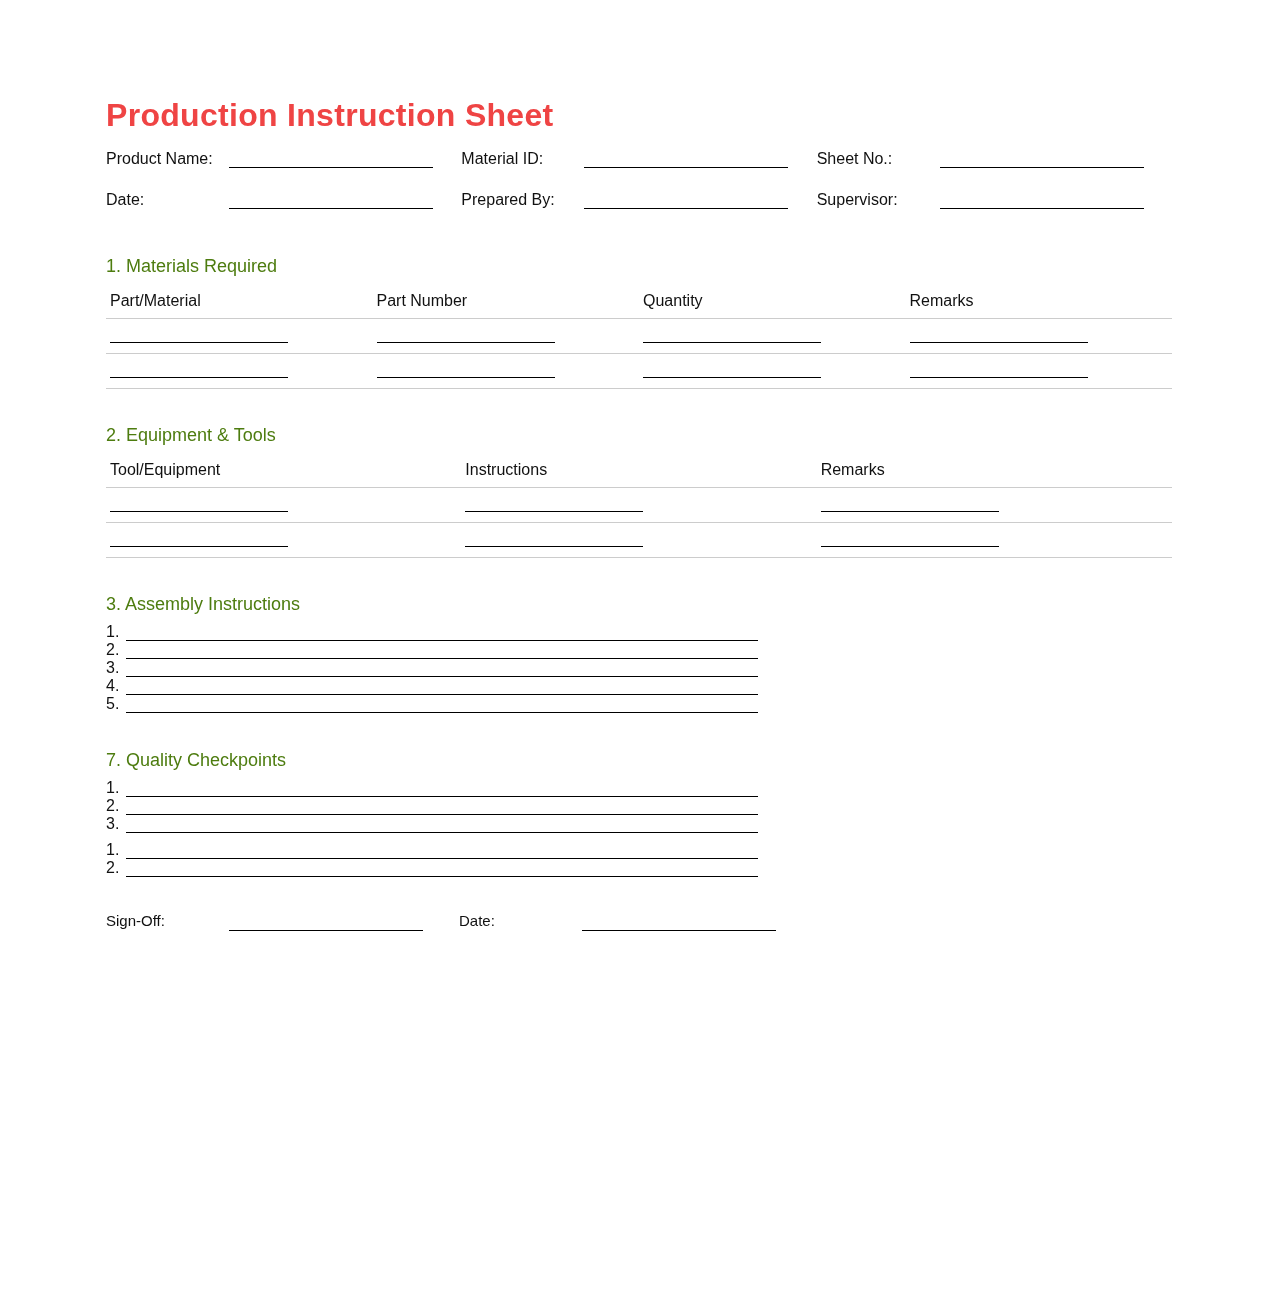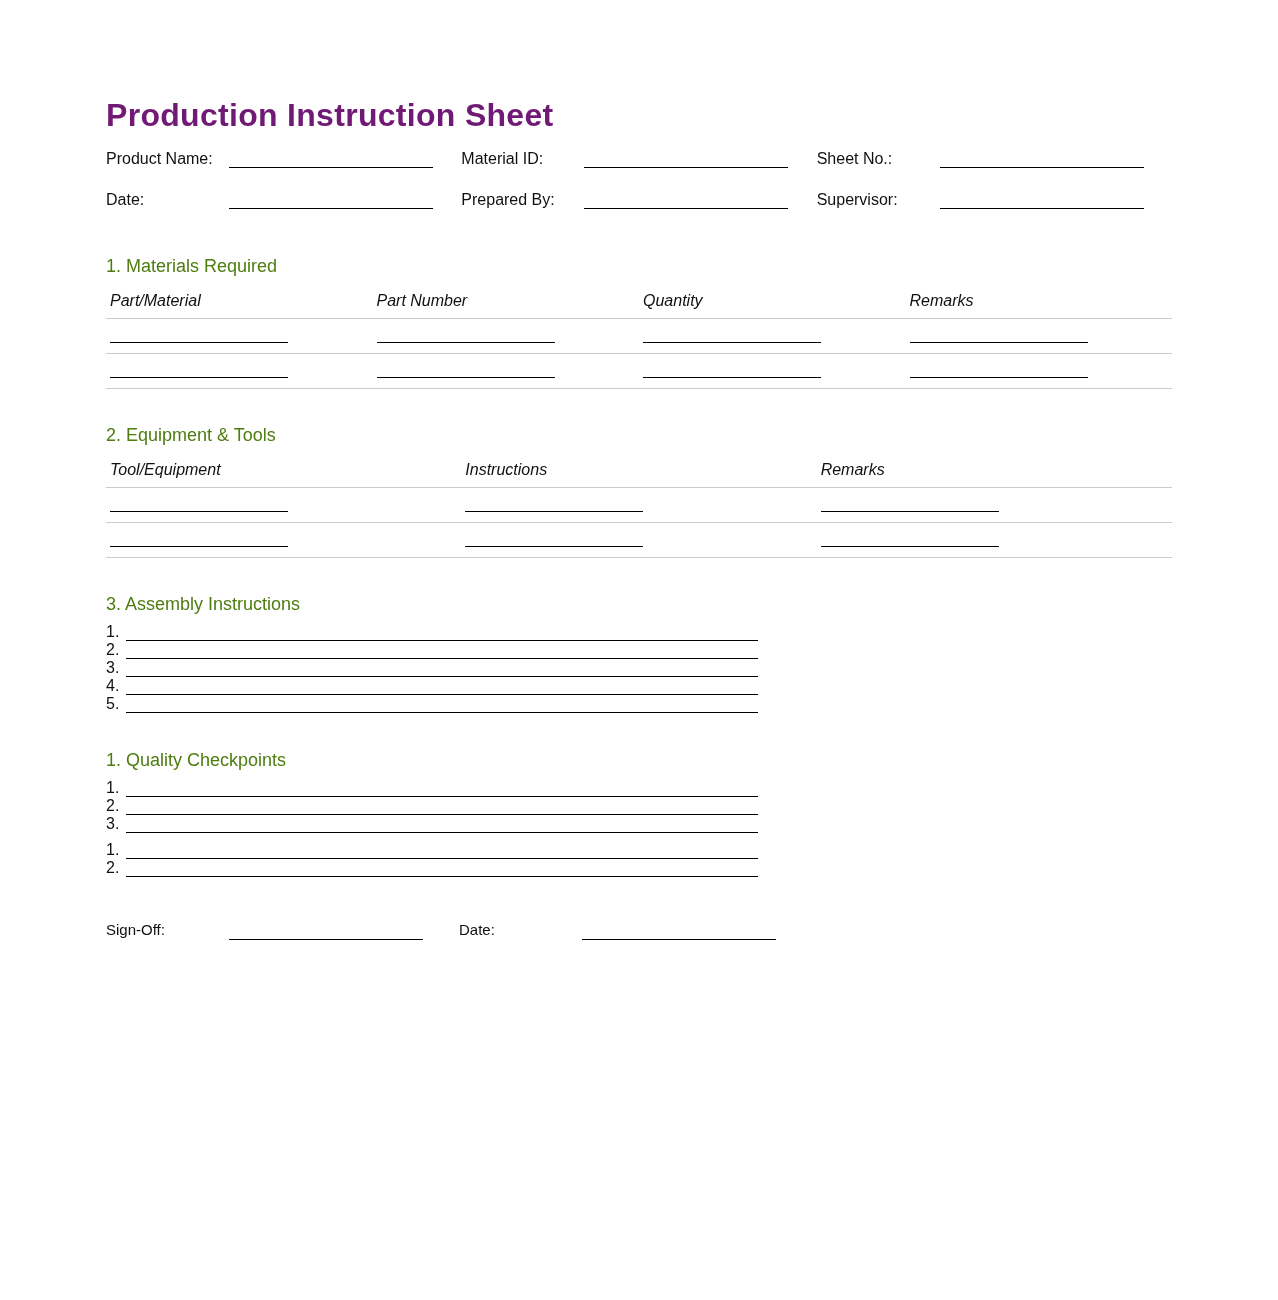--- a/index.html
+++ b/index.html
@@ -1,37 +1,37 @@
 <!DOCTYPE html>
 <html><head>
   <meta charset="utf-8">
   <style>
     html, body { margin:0; padding:0; background:#ffffff; }
     body { width:1278px; height:1300px; position:relative; font-family:"Liberation Sans", sans-serif; color:#111; }
     .page { position:absolute; left:106px; top:96px; width:1066px; }
-    h1 { margin:0; font-size:32px; font-weight:bold; letter-spacing:0.3px; line-height:38px; color:#701a75; }
+    h1 { margin:0; font-size:32px; font-weight:bold; letter-spacing:0.3px; line-height:38px; color:#ef4444; }
     .fields { margin-top:16px; }
     .frow { display:flex; height:41px; align-items:flex-start; }
     .fcell { display:flex; width:355.5px; font-size:16px; line-height:18px; }
     .flabel { width:123px; }
     .fline { width:204px; height:17px; border-bottom:1px solid #000; }
     .section-title { font-size:18px; line-height:22px; margin:0; font-weight:normal; color:#4d7c0f; }
     .sec1 { margin-top:23px; }
-    table { width:1066px; border-collapse:collapse; margin-top:15px;font-style:italic; }
+    table { width:1066px; border-collapse:collapse; margin-top:15px; }
     th { text-align:left; font-weight:normal; font-size:16px; padding:0 4px 8px 4px; border-bottom:1px solid #cccccc; line-height:18px; }
     td { padding:0 4px; height:34px; border-bottom:1px solid #cccccc; vertical-align:top; }
     .blank { display:block; width:178px; height:23px; border-bottom:1px solid #000; }
     .sec2 { margin-top:35px; }
     .sec3 { margin-top:35px; }
     .sec4, .sec5 { margin-top:36px; }
     .numlist { margin-top:8px; }
     .nline { display:flex; height:18px; font-size:16px; line-height:18px; }
     .num { width:20px; }
     .nblank { width:632px; height:17px; border-bottom:1px solid #000; }
-    .signoff { margin-top:44px; display:flex; font-size:15px; line-height:18px; }
+    .signoff { margin-top:35px; display:flex; font-size:15px; line-height:18px; }
     .slabel { width:123px; }
     .sline { width:194px; height:18px; border-bottom:1px solid #000; }
     .sgap { width:36px; }
   </style>
 </head>
 <body>
 
 <div class="page">
   <h1>Production Instruction Sheet</h1>
 
@@ -160,21 +160,21 @@
     <div class="nline">
         <span class="num">4.</span>
         <span class="nblank"></span>
       </div>
     <div class="nline">
         <span class="num">5.</span>
         <span class="nblank"></span>
       </div>
   </div>
 
-  <h2 class="section-title sec4">1. Quality Checkpoints</h2>
+  <h2 class="section-title sec4">7. Quality Checkpoints</h2>
   <div class="numlist">
     <div class="nline">
         <span class="num">1.</span>
         <span class="nblank"></span>
       </div>
     <div class="nline">
         <span class="num">2.</span>
         <span class="nblank"></span>
       </div>
     <div class="nline">

